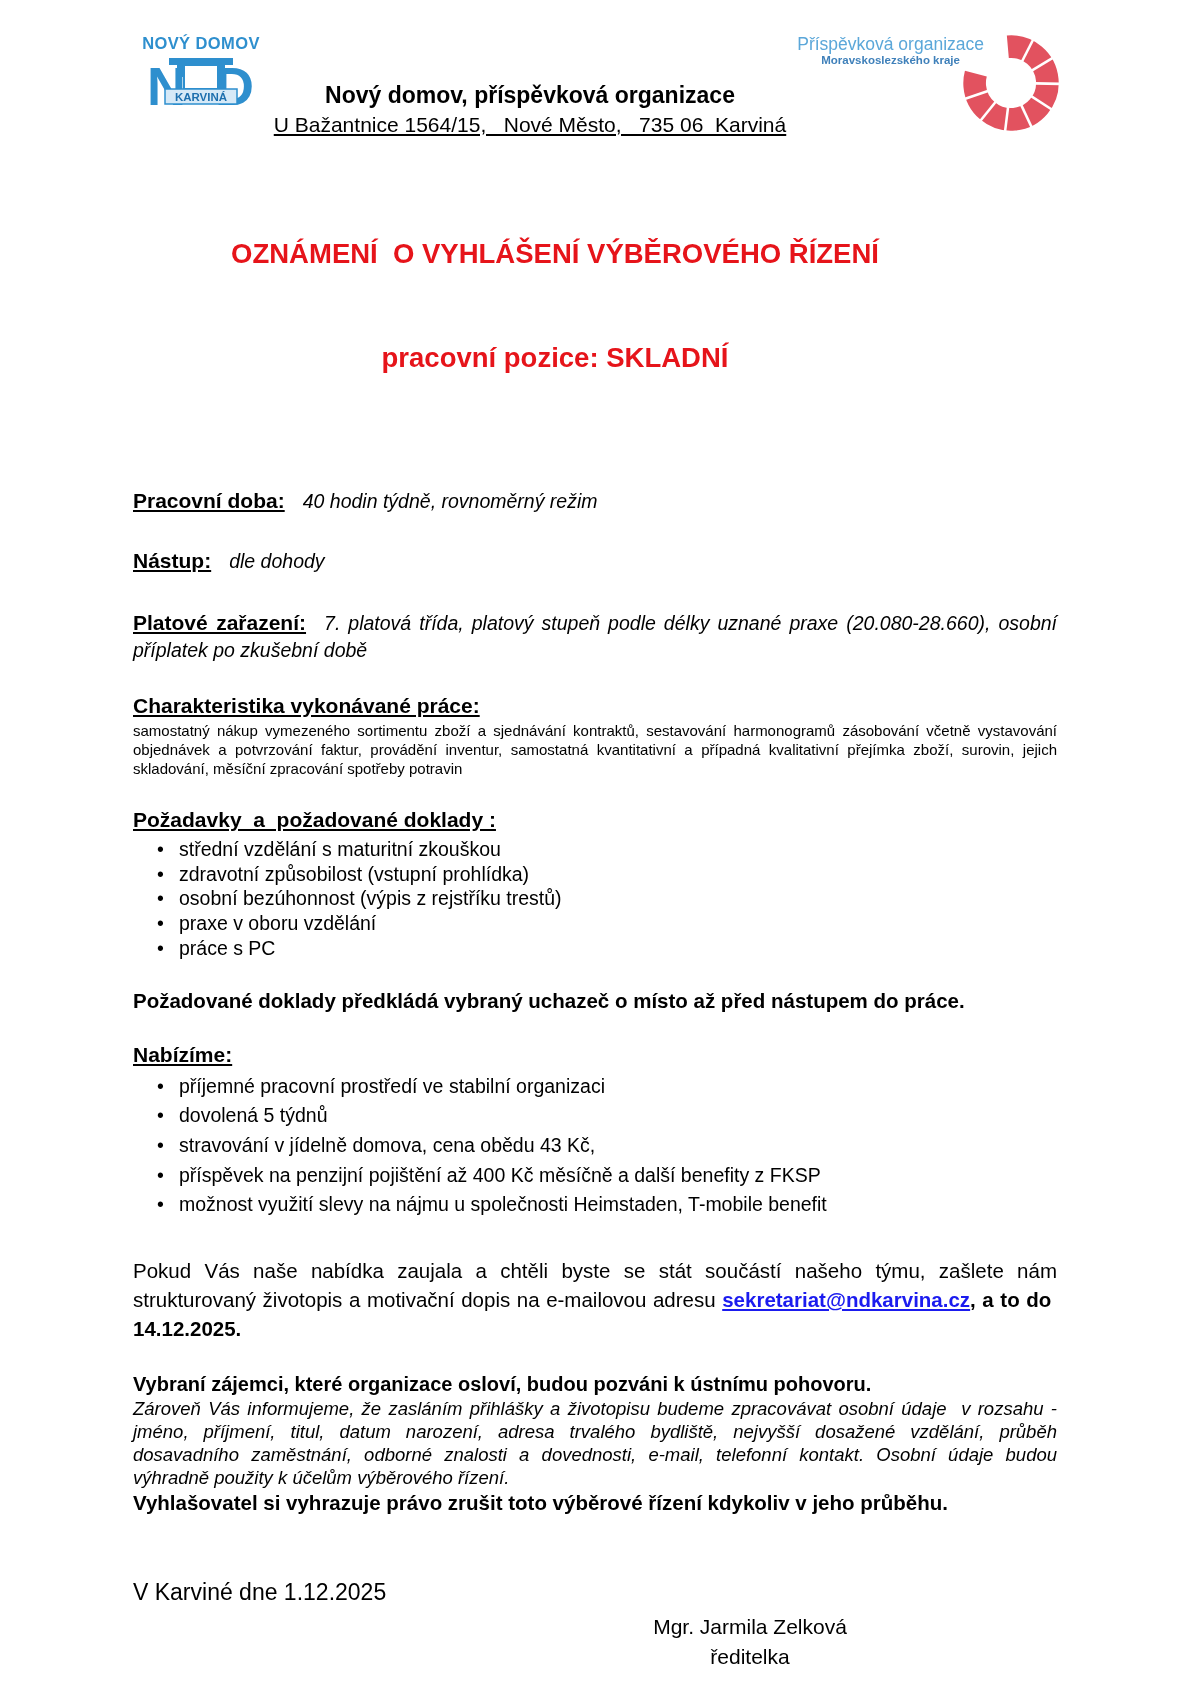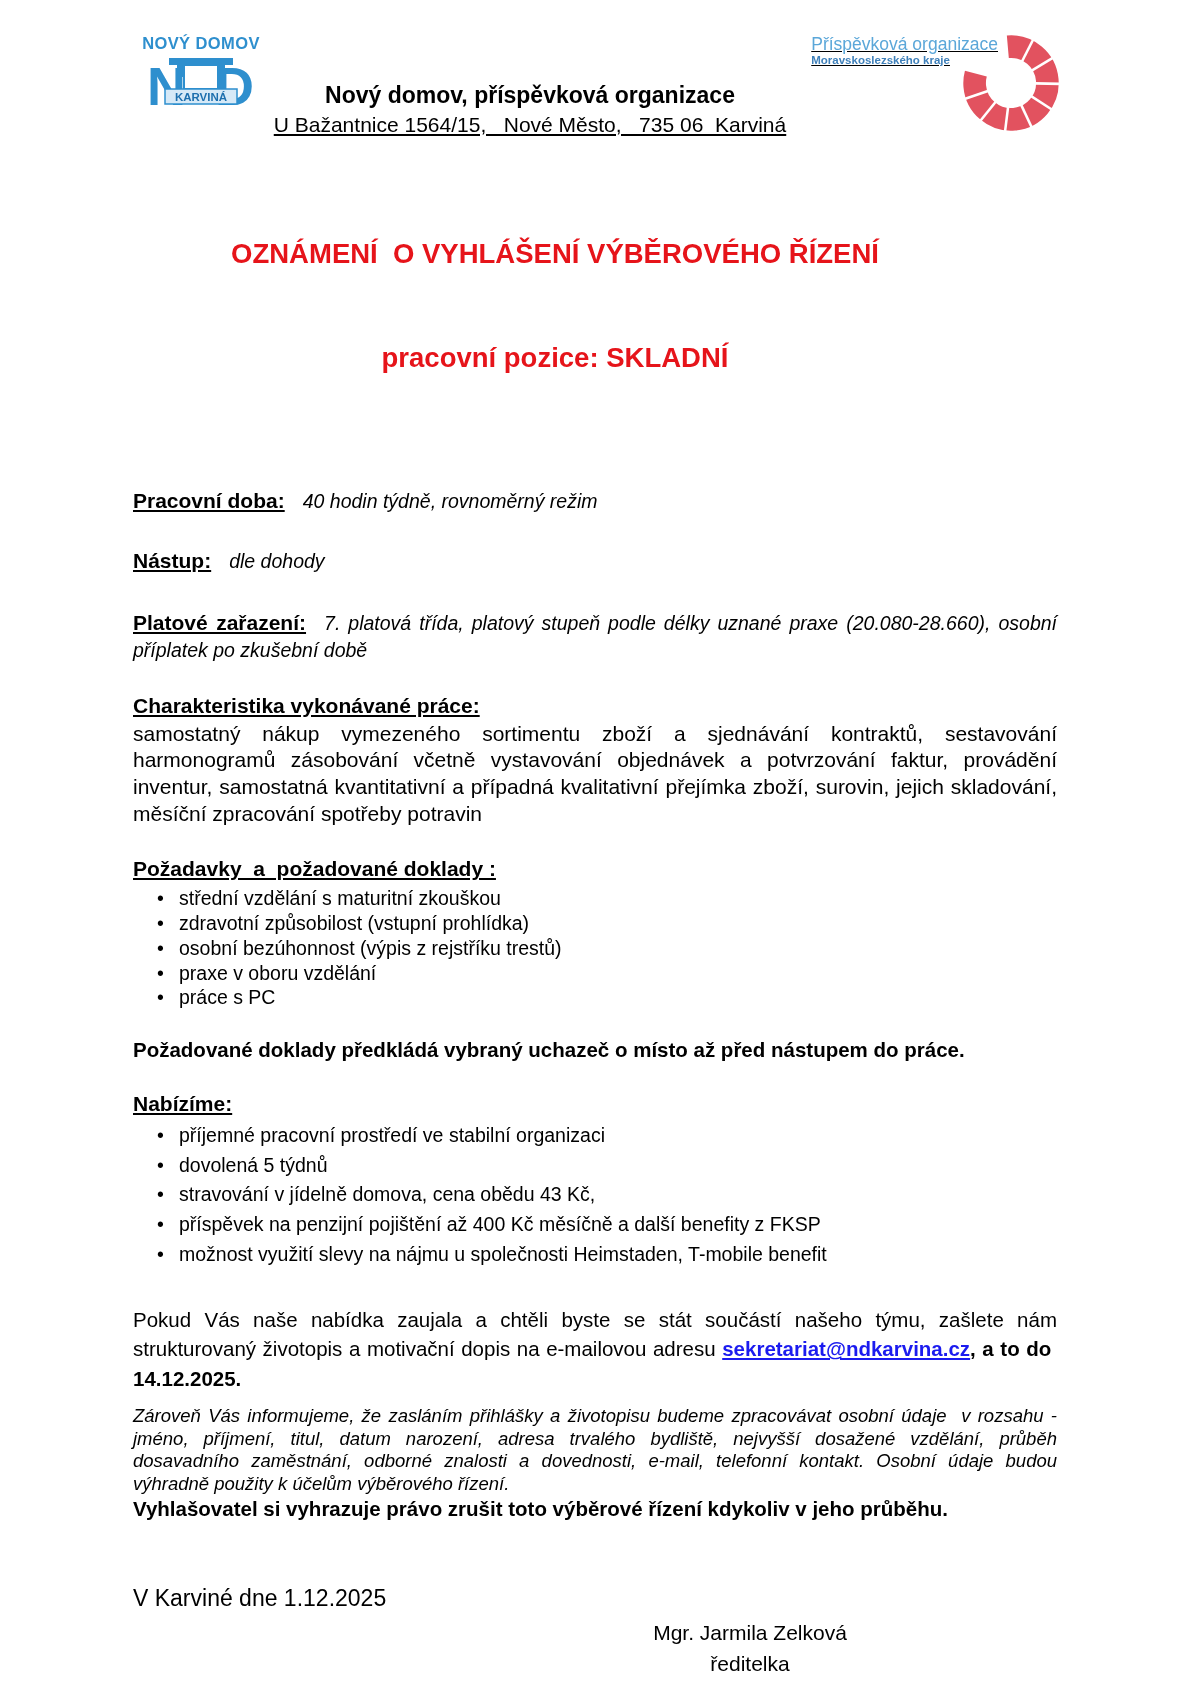--- a/index.html
+++ b/index.html
@@ -9,51 +9,51 @@
     margin:0 auto;
     background:#ffffff;
     font-family:"Liberation Sans", sans-serif;
     color:#000;
     overflow:hidden;
   }
   
   .hdr{position:relative;height:150px;}
   .logo-left{position:absolute;left:133px;top:34px;width:136px;text-align:center;}
   .nd-name{font-size:16.5px;font-weight:bold;color:#2e8fce;letter-spacing:.4px;white-space:nowrap;}
-  .logo-right-text{position:absolute;right:192px;top:34px;text-align:left;line-height:1.15;text-decoration:underline;}
+  .logo-right-text{position:absolute;right:206px;top:34px;text-align:center;line-height:1.15;}
   .lr1{font-size:17.5px;color:#5ba7d9;white-space:nowrap;}
   .lr2{font-size:11.5px;font-weight:bold;color:#3f80ba;white-space:nowrap;}
   .ring-wrap{position:absolute;right:120px;top:24px;width:118px;height:118px;}
   .org-block{position:absolute;left:0;right:0;top:82px;text-align:center;transform:translateX(-65px);}
   .org-name{font-size:23px;font-weight:bold;}
   .org-address{font-size:21px;text-decoration:underline;margin-top:4px;}
   
   .title{margin:18px 0 0;text-align:center;transform:translateX(-40px);
          color:#e6141a;font-weight:bold;font-size:27.5px;line-height:1.26;white-space:pre-wrap;}
   
   .content{margin:0 133px;width:924px;}
   p{margin:0;}
   .h{font-size:21px;font-weight:bold;text-decoration:underline;}
   .v{font-size:19.5px;margin-left:18px;font-style:italic;}
   .kv1{margin-top:44px;}
   .kv2{margin-top:36px;}
   .kv3{margin-top:36px;text-align:justify;line-height:1.35;}
   .h-line{margin-top:30px;}
-  .body-text{font-size:21px;line-height:1.27;text-align:justify;margin-top:3px;}
+  .body-text{font-size:15px;line-height:1.27;text-align:justify;margin-top:3px;}
   ul.list{list-style:none;margin:5px 0 0;padding:0;}
   ul.list li{position:relative;padding-left:46px;font-size:19.5px;}
   ul.list li::before{content:"\2022";position:absolute;left:24px;}
   ul.tight li{line-height:1.27;}
   ul.loose li{line-height:1.52;}
   .bold-note{font-size:20.5px;font-weight:bold;margin-top:28px;}
   .apply{font-size:20.5px;line-height:1.42;text-align:justify;margin-top:36px;}
   .apply .email{color:#1b1bef;font-weight:bold;text-decoration:underline;cursor:pointer;}
   .apply .after{font-weight:bold;}
   .interview{margin-top:30px;font-size:20px;}
-  .gdpr{font-size:18.5px;font-style:italic;line-height:1.24;text-align:justify;margin-top:12px;}
+  .gdpr{font-size:18.5px;font-style:italic;line-height:1.24;text-align:justify;margin-top:2px;}
   .cancel{margin-top:1px;font-size:20.5px;}
   .date-line{font-size:23px;margin-top:64px;}
   .sig{width:360px;margin-left:437px;margin-top:6px;text-align:center;font-size:21px;line-height:1.45;}
 </style>
 </head>
 <body>
 
 <div class="page">
 
   <div class="hdr">
@@ -136,20 +136,21 @@
         <li>příjemné pracovní prostředí ve stabilní organizaci</li>
         <li>dovolená 5 týdnů</li>
         <li>stravování v jídelně domova, cena obědu 43 Kč,</li>
         <li>příspěvek na penzijní pojištění až 400 Kč měsíčně a další benefity z FKSP</li>
         <li>možnost využití slevy na nájmu u společnosti Heimstaden, T-mobile benefit</li>
       </ul>
     </div>
 
     <p class="apply"><span>Pokud Vás naše nabídka zaujala a chtěli byste se stát součástí našeho týmu, zašlete nám strukturovaný životopis a motivační dopis na e-mailovou adresu </span><a class="email">sekretariat@ndkarvina.cz</a><span class="after">, a to do&nbsp; 14.12.2025.</span></p>
 
+    <p class="bold-note interview">Vybraní zájemci, které organizace osloví, budou pozváni k ústnímu pohovoru.</p>
 
     <p class="gdpr">Zároveň Vás informujeme, že zasláním přihlášky a životopisu budeme zpracovávat osobní údaje&nbsp; v rozsahu - jméno, příjmení, titul, datum narození, adresa trvalého bydliště, nejvyšší dosažené vzdělání, průběh dosavadního zaměstnání, odborné znalosti a dovednosti, e-mail, telefonní kontakt. Osobní údaje budou výhradně použity k účelům výběrového řízení.</p>
 
     <p class="bold-note cancel">Vyhlašovatel si vyhrazuje právo zrušit toto výběrové řízení kdykoliv v jeho průběhu.</p>
 
     <p class="date-line">V Karviné dne 1.12.2025</p>
 
     <div class="sig">
       <p>Mgr. Jarmila Zelková</p>
       <p>ředitelka</p>

